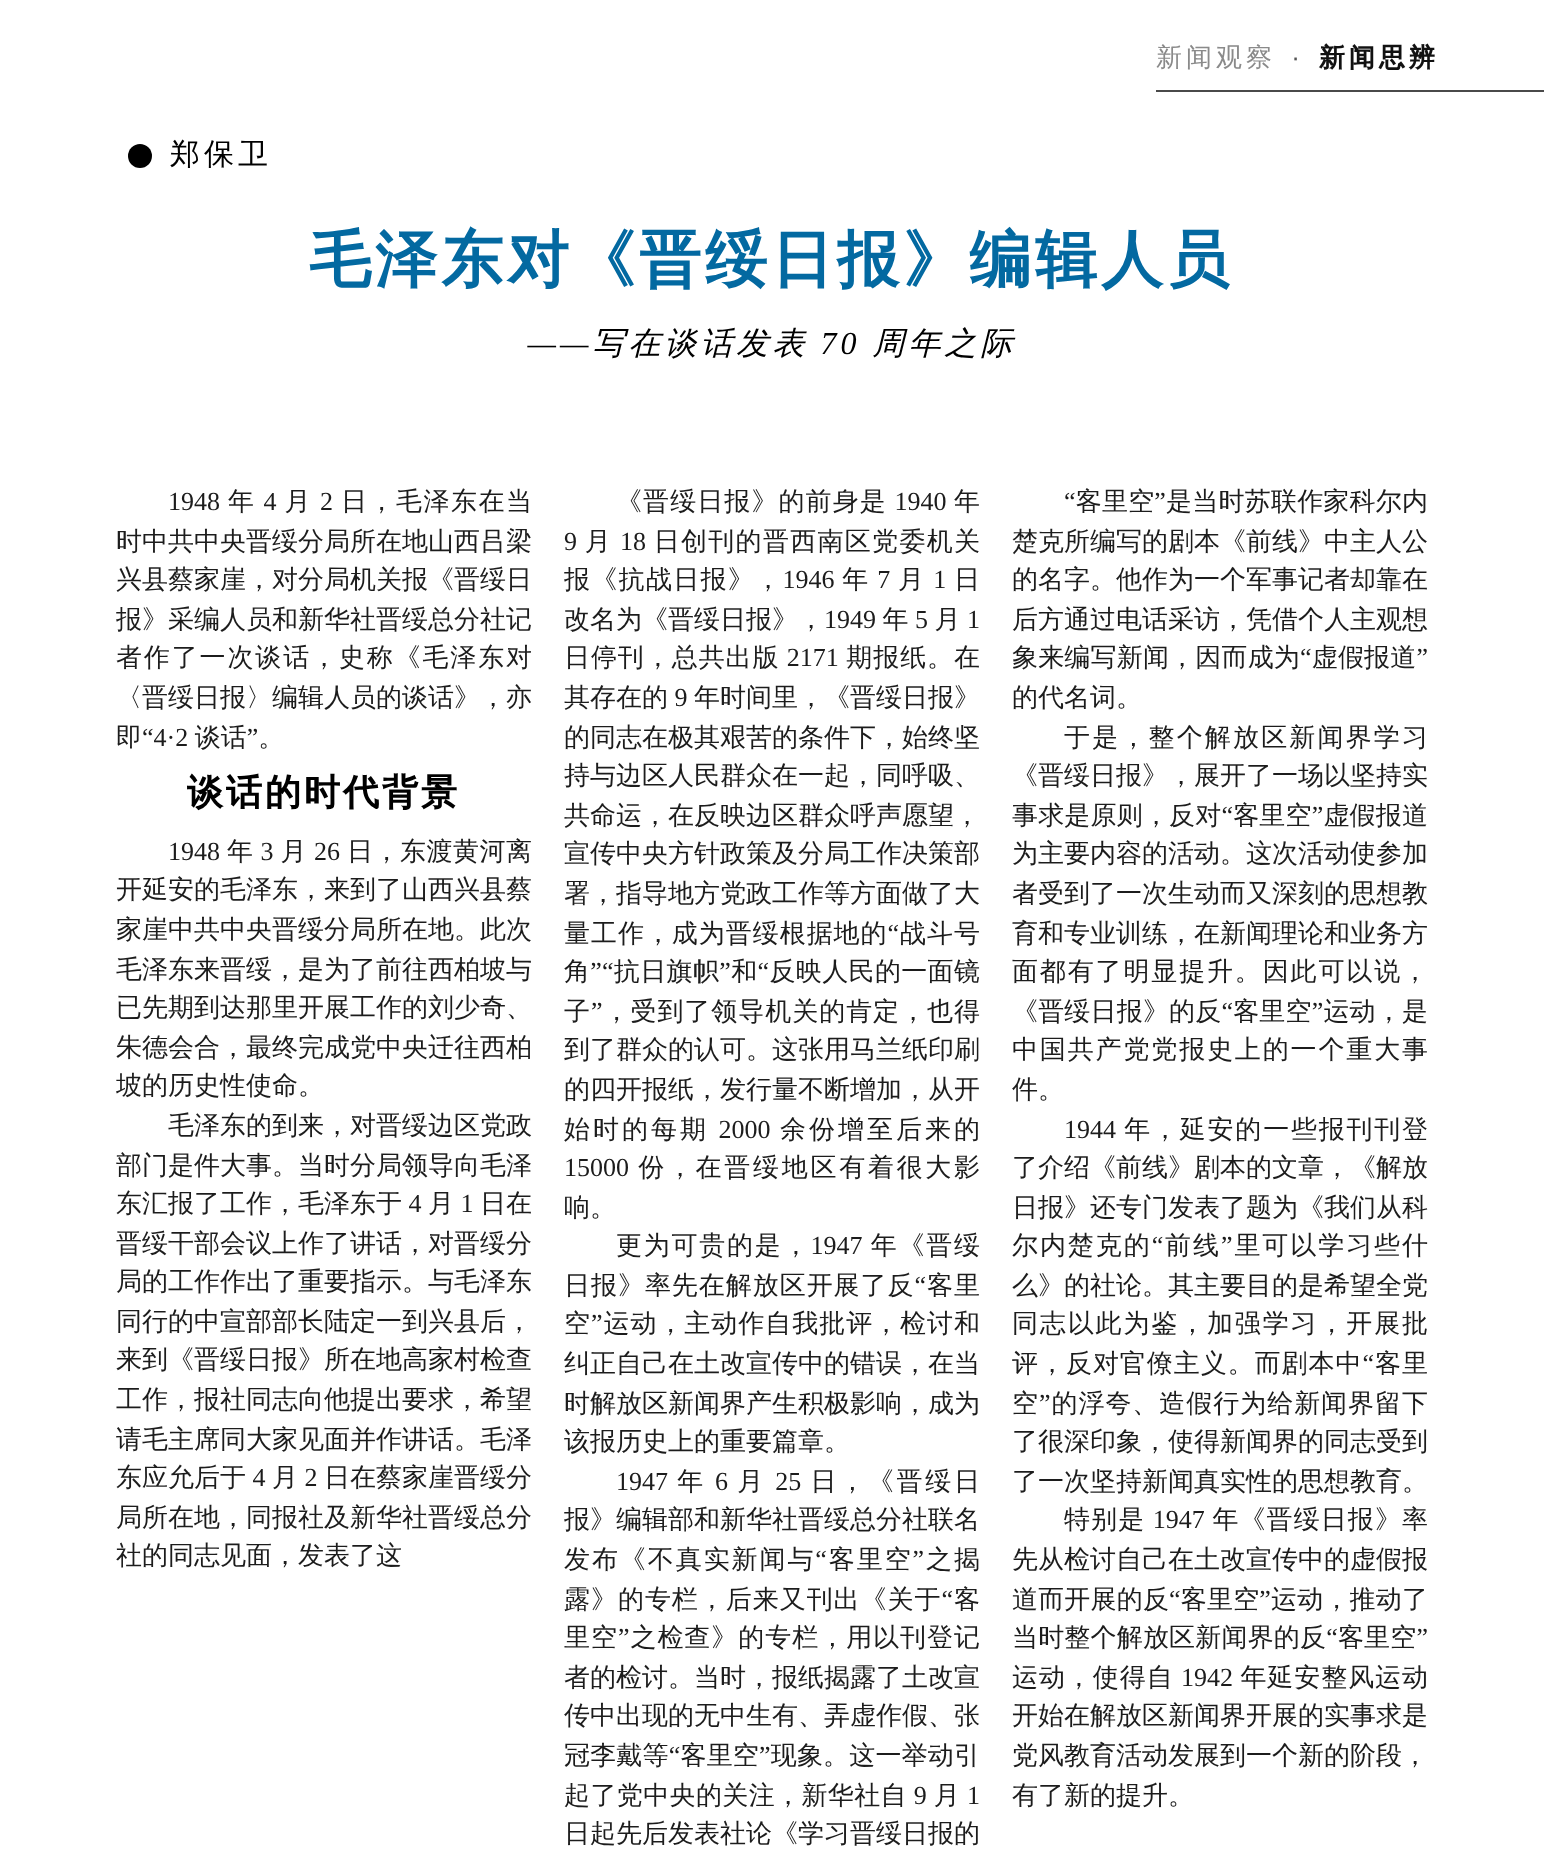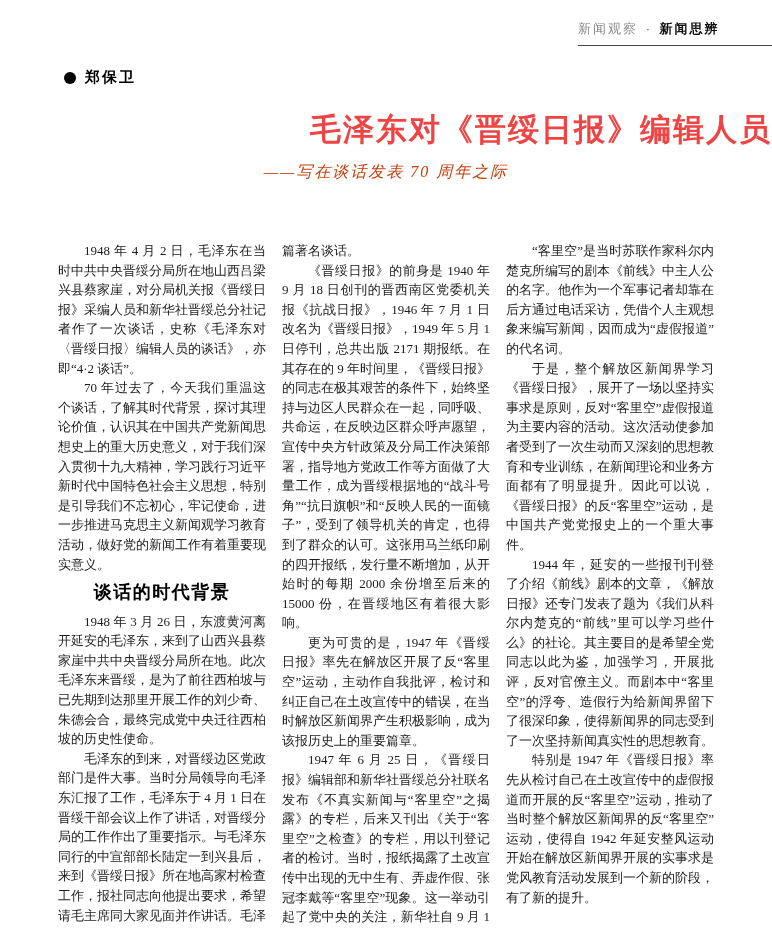--- a/index.html
+++ b/index.html
@@ -42,47 +42,46 @@
     font-family: "Liberation Sans", sans-serif;
   }
   .author-row .bullet {
     width: 12px; height: 12px;
     background: #000;
     border-radius: 50%;
     display: inline-block;
   }
   .author-row .name {
     font-size: 15px;
-    font-weight: 700;
+    font-weight: 400;
     letter-spacing: 2px;
     color: #000;
   }
 
   
   .title-block {
     position: absolute;
     top: 108px;
     left: 0; right: 0;
     text-align: center;
   }
   .title-line {
     font-size: 31px;
     font-weight: 700;
     line-height: 44px;
     letter-spacing: 2px;
-    color: #ef4444;
+    color: #0369a1;
     font-family: "Liberation Serif", serif;
-    text-align: right;
   }
   .subtitle {
     margin-top: 10px;
     font-size: 16px;
     font-style: italic;
     letter-spacing: 2px;
-    color: #c2410c;
+    color: #000000;
     font-family: "Liberation Serif", serif;
   }
 
   
   .article-body {
     position: absolute;
     top: 241px;
     left: 58px;
     right: 58px;
     bottom: 8px;
@@ -128,28 +127,26 @@
 
   <div class="title-block">
     <div class="title-line">毛泽东对《晋绥日报》编辑人员</div>
     <div class="subtitle">——写在谈话发表 70 周年之际</div>
   </div>
 
   <div class="article-body">
 
     <div class="col">
       <p class="indent">1948 年 4 月 2 日，毛泽东在当时中共中央晋绥分局所在地山西吕梁兴县蔡家崖，对分局机关报《晋绥日报》采编人员和新华社晋绥总分社记者作了一次谈话，史称《毛泽东对〈晋绥日报〉编辑人员的谈话》，亦即“4·2 谈话”。</p>
-      <p class="indent">70 年过去了，今天我们重温这个谈话，了解其时代背景，探讨其理论价值，认识其在中国共产党新闻思想史上的重大历史意义，对于我们深入贯彻十九大精神，学习践行习近平新时代中国特色社会主义思想，特别是引导我们不忘初心，牢记使命，进一步推进马克思主义新闻观学习教育活动，做好党的新闻工作有着重要现实意义。</p>
       <h3 class="colhead">谈话的时代背景</h3>
       <p class="indent">1948 年 3 月 26 日，东渡黄河离开延安的毛泽东，来到了山西兴县蔡家崖中共中央晋绥分局所在地。此次毛泽东来晋绥，是为了前往西柏坡与已先期到达那里开展工作的刘少奇、朱德会合，最终完成党中央迁往西柏坡的历史性使命。</p>
       <p class="indent">毛泽东的到来，对晋绥边区党政部门是件大事。当时分局领导向毛泽东汇报了工作，毛泽东于 4 月 1 日在晋绥干部会议上作了讲话，对晋绥分局的工作作出了重要指示。与毛泽东同行的中宣部部长陆定一到兴县后，来到《晋绥日报》所在地高家村检查工作，报社同志向他提出要求，希望请毛主席同大家见面并作讲话。毛泽东应允后于 4 月 2 日在蔡家崖晋绥分局所在地，同报社及新华社晋绥总分社的同志见面，发表了这</p>
     </div>
 
     <div class="col">
-      <p class="cont">篇著名谈话。</p>
       <p class="indent">《晋绥日报》的前身是 1940 年 9 月 18 日创刊的晋西南区党委机关报《抗战日报》，1946 年 7 月 1 日改名为《晋绥日报》，1949 年 5 月 1 日停刊，总共出版 2171 期报纸。在其存在的 9 年时间里，《晋绥日报》的同志在极其艰苦的条件下，始终坚持与边区人民群众在一起，同呼吸、共命运，在反映边区群众呼声愿望，宣传中央方针政策及分局工作决策部署，指导地方党政工作等方面做了大量工作，成为晋绥根据地的“战斗号角”“抗日旗帜”和“反映人民的一面镜子”，受到了领导机关的肯定，也得到了群众的认可。这张用马兰纸印刷的四开报纸，发行量不断增加，从开始时的每期 2000 余份增至后来的 15000 份，在晋绥地区有着很大影响。</p>
       <p class="indent">更为可贵的是，1947 年《晋绥日报》率先在解放区开展了反“客里空”运动，主动作自我批评，检讨和纠正自己在土改宣传中的错误，在当时解放区新闻界产生积极影响，成为该报历史上的重要篇章。</p>
       <p class="indent">1947 年 6 月 25 日，《晋绥日报》编辑部和新华社晋绥总分社联名发布《不真实新闻与“客里空”之揭露》的专栏，后来又刊出《关于“客里空”之检查》的专栏，用以刊登记者的检讨。当时，报纸揭露了土改宣传中出现的无中生有、弄虚作假、张冠李戴等“客里空”现象。这一举动引起了党中央的关注，新华社自 9 月 1 日起先后发表社论《学习晋绥日报的批评》和编辑部文章《锻炼我们的立场和作风》，介绍该报主动</p>
     </div>
 
     <div class="col">
       <p class="indent">“客里空”是当时苏联作家科尔内楚克所编写的剧本《前线》中主人公的名字。他作为一个军事记者却靠在后方通过电话采访，凭借个人主观想象来编写新闻，因而成为“虚假报道”的代名词。</p>
       <p class="indent">于是，整个解放区新闻界学习《晋绥日报》，展开了一场以坚持实事求是原则，反对“客里空”虚假报道为主要内容的活动。这次活动使参加者受到了一次生动而又深刻的思想教育和专业训练，在新闻理论和业务方面都有了明显提升。因此可以说，《晋绥日报》的反“客里空”运动，是中国共产党党报史上的一个重大事件。</p>
       <p class="indent">1944 年，延安的一些报刊刊登了介绍《前线》剧本的文章，《解放日报》还专门发表了题为《我们从科尔内楚克的“前线”里可以学习些什么》的社论。其主要目的是希望全党同志以此为鉴，加强学习，开展批评，反对官僚主义。而剧本中“客里空”的浮夸、造假行为给新闻界留下了很深印象，使得新闻界的同志受到了一次坚持新闻真实性的思想教育。</p>
       <p class="indent">特别是 1947 年《晋绥日报》率先从检讨自己在土改宣传中的虚假报道而开展的反“客里空”运动，推动了当时整个解放区新闻界的反“客里空”运动，使得自 1942 年延安整风运动开始在解放区新闻界开展的实事求是党风教育活动发展到一个新的阶段，有了新的提升。</p>

